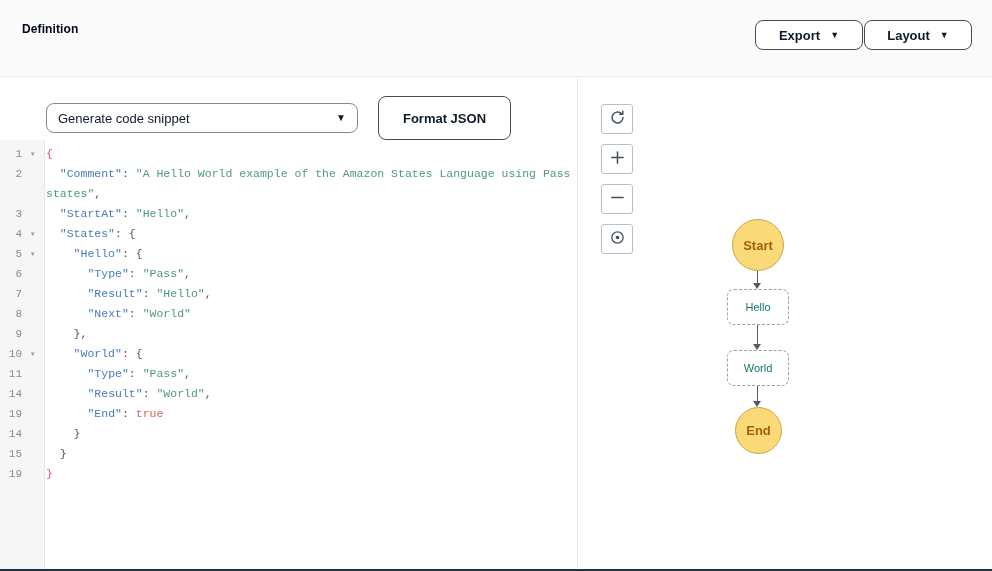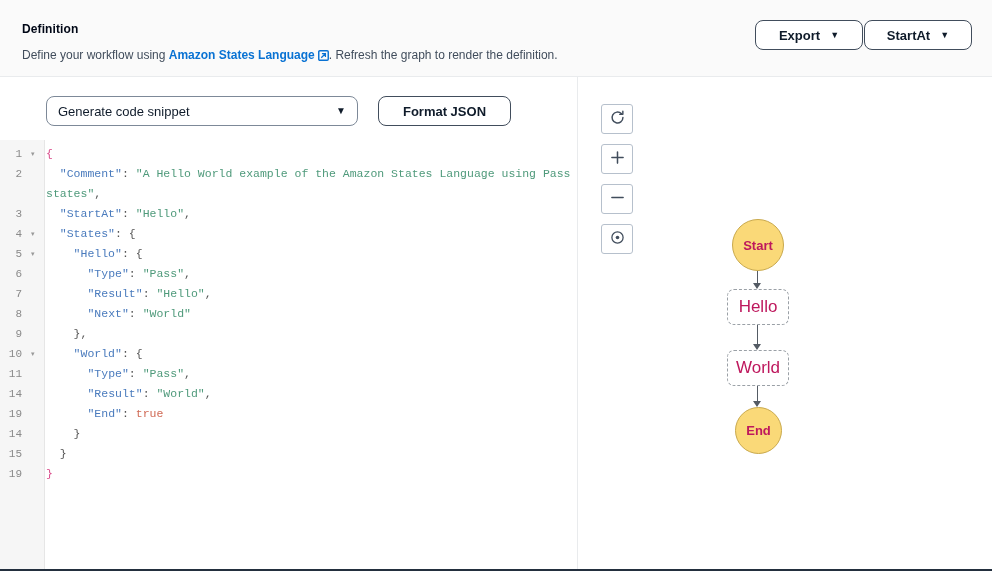--- a/index.html
+++ b/index.html
@@ -151,21 +151,21 @@
     position: relative;
   }
   .select .select-value { flex: 1; }
   .select .caret {
     font-size: 10px;
     color: #0f1b2a;
     line-height: 1;
   }
   .btn-format {
     width: 133px;
-    height: 30px;
+    height: 44px;
   }
 
   
   .code-wrap {
     position: absolute;
     left: 0;
     top: 63px;
     width: 577px;
     bottom: 0;
     background: #ffffff;
@@ -270,21 +270,21 @@
   .node-start, .node-end {
     position: absolute;
     border-radius: 50%;
     background: #fad978;
     border: 1px solid #c9a94c;
     display: flex;
     align-items: center;
     justify-content: center;
     font-size: 13px;
     font-weight: bold;
-    color: #be185d;
+    color: #a16207;
     box-sizing: border-box;
     cursor: pointer;
   }
   .node-start {
     left: 153px;
     top: 142px;
     width: 52px;
     height: 52px;
   }
   .node-end {
@@ -297,22 +297,22 @@
     position: absolute;
     width: 62px;
     height: 36px;
     box-sizing: border-box;
     border: 1px dashed #9aa0a6;
     border-radius: 7px;
     background: #ffffff;
     display: flex;
     align-items: center;
     justify-content: center;
-    font-size: 17px;
-    color: #be185d;
+    font-size: 11px;
+    color: #0f766e;
     cursor: pointer;
   }
   .node-hello { left: 148px; top: 212px; }
   .node-world { left: 148px; top: 273px; }
 
   .edge {
     position: absolute;
     left: 178px;
     width: 1px;
     background: #545b64;
@@ -333,35 +333,29 @@
   .arrow-3 { top: 324px; }
 </style>
 </head>
 <body>
 
 <div id="app">
 
   <div class="header">
     <div class="header-inner">
       <div class="page-title">Definition</div>
-      <div class="page-subtitle">
-        <span>Define your workflow using </span><a class="asl-link" href="#"><span>Amazon States Language</span></a><span class="ext-icon"><svg width="11" height="11" viewBox="0 0 16 16" aria-hidden="true">
-              <rect x="1.1" y="1.1" width="13.8" height="13.8" rx="1.6" fill="none" stroke="#0972d3" stroke-width="2.1"></rect>
-              <path d="M5.4 10.6 L10.6 5.4 M6.6 5.2 L10.8 5.2 L10.8 9.4" fill="none" stroke="#0972d3" stroke-width="1.8" stroke-linecap="square"></path>
-            </svg></span><span>. Refresh the graph to render the definition.</span>
-      </div>
     </div>
 
     <div class="header-actions">
       <button class="btn btn-export">
         <span>Export</span>
         <span class="caret">▼</span>
       </button>
       <button class="btn btn-layout">
-        <span>StartAt</span>
+        <span>Layout</span>
         <span class="caret">▼</span>
       </button>
     </div>
   </div>
 
   <div class="body-area">
 
     <div class="left-pane">
 
       <div class="editor-toolbar">

